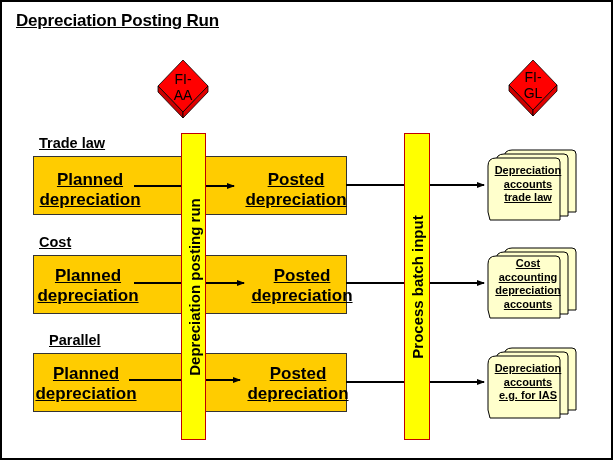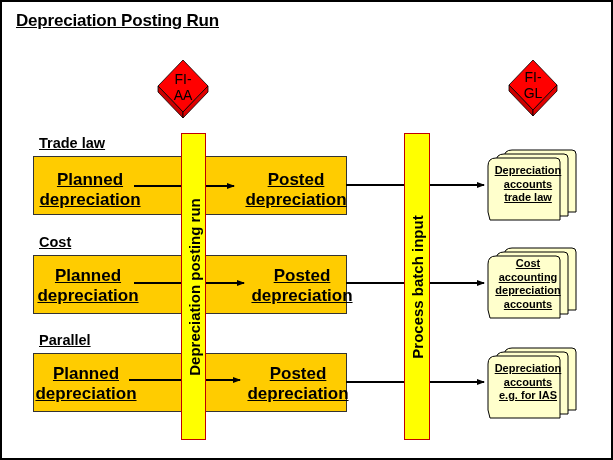--- a/index.html
+++ b/index.html
@@ -34,21 +34,21 @@
     <polygon points="533,60 557,85 533,110 509,85" fill="#FF0000" stroke="#000" stroke-width="0.8"></polygon>
     <polygon points="509,85 533,110 533,116 509,91" fill="#CC0000" stroke="#000" stroke-width="0.8"></polygon>
     <polygon points="533,110 557,85 557,91 533,116" fill="#E00000" stroke="#000" stroke-width="0.8"></polygon>
     <text x="533" y="82" text-anchor="middle" font-family="Liberation Sans, sans-serif" font-size="14" fill="#000">FI-</text>
     <text x="533" y="98" text-anchor="middle" font-family="Liberation Sans, sans-serif" font-size="14" fill="#000">GL</text>
   </g>
 </svg>
 
 <div class="abs rowlabel" style="left:39px;top:135px;">Trade law</div>
 <div class="abs rowlabel" style="left:39px;top:234px;">Cost</div>
-<div class="abs rowlabel" style="left:39px;top:332px;text-align:right;">Parallel</div>
+<div class="abs rowlabel" style="left:49px;top:332px;text-align:right;">Parallel</div>
 
 <div class="abs obox" style="top:156px;"></div>
 <div class="abs obox" style="top:255px;"></div>
 <div class="abs obox" style="top:353px;"></div>
 
 <div class="abs txt" style="left:38px;top:170px;width:104px;">
   <div>Planned</div>
   <div>depreciation</div>
 </div>
 <div class="abs txt" style="left:36px;top:266px;width:104px;">

